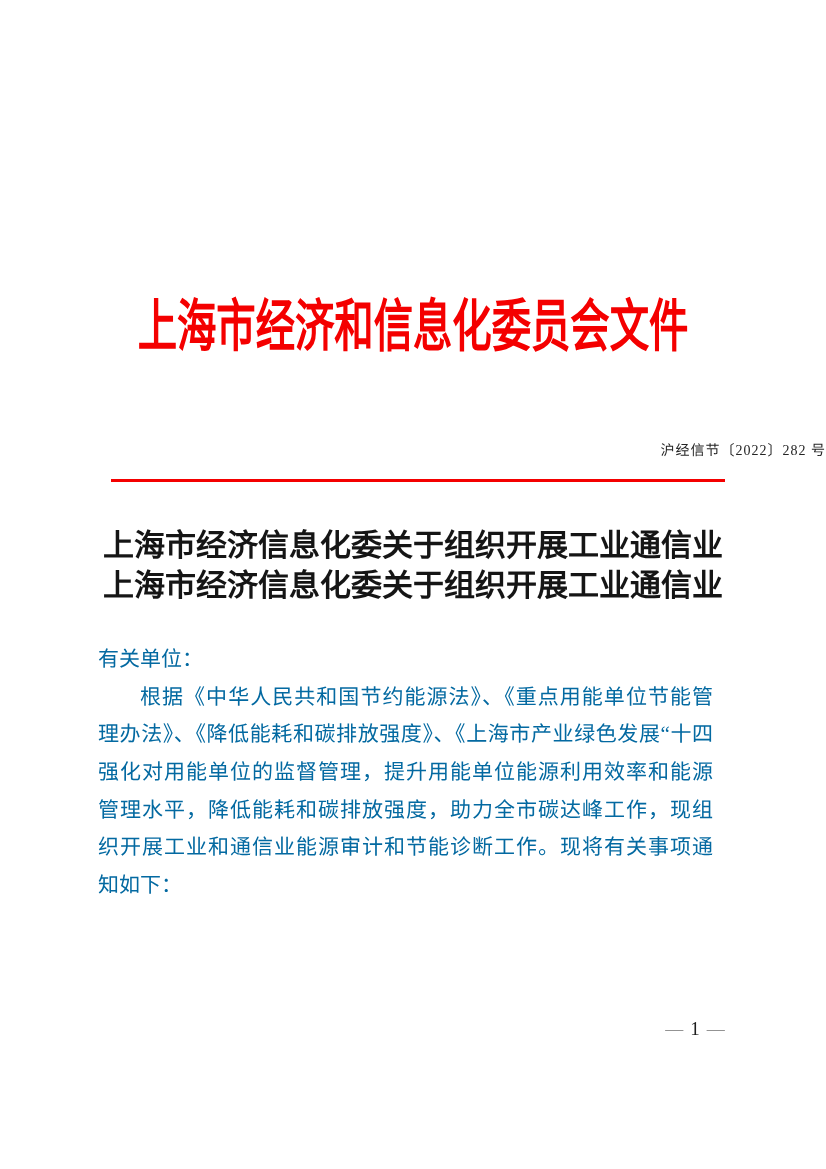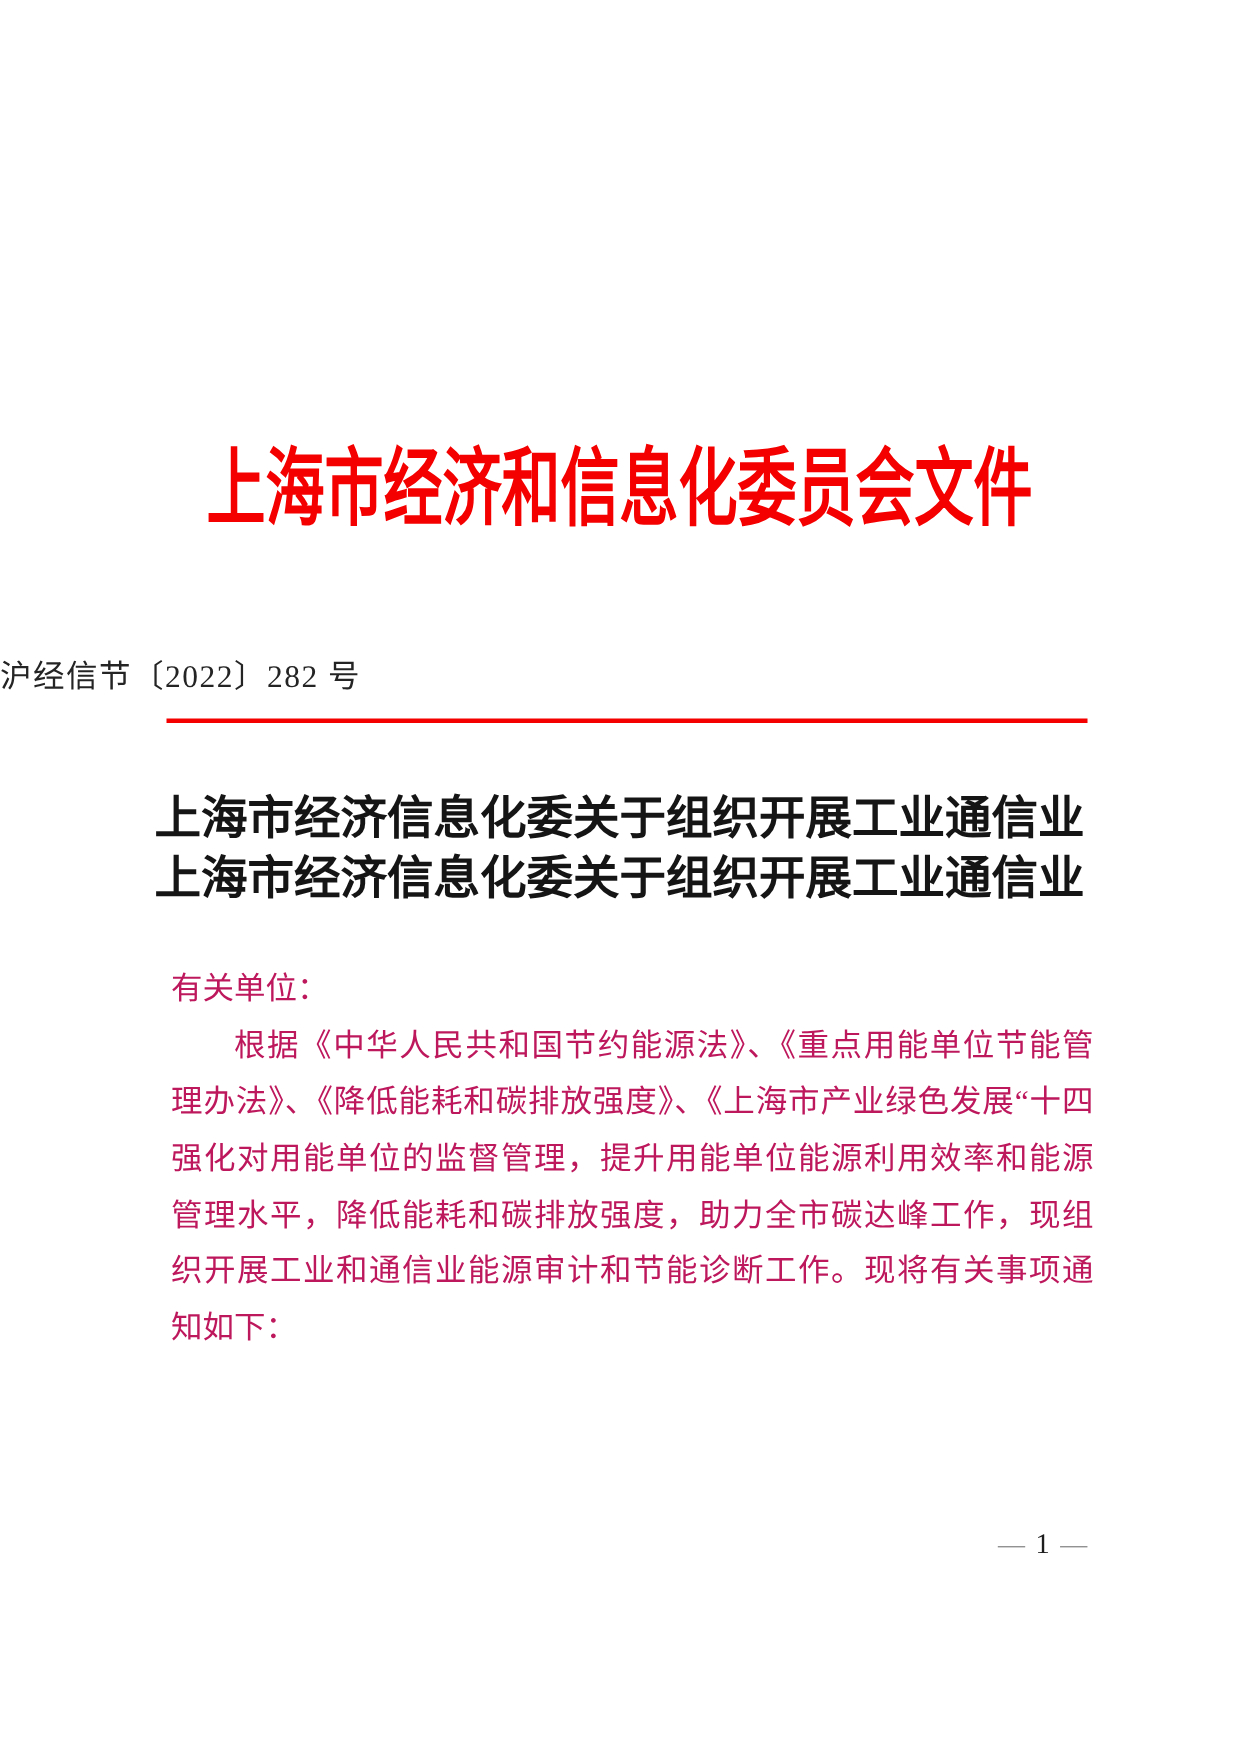--- a/index.html
+++ b/index.html
@@ -34,22 +34,22 @@
     transform-origin: 50% 50%;
     white-space: nowrap;
   }
   
   .doc-number {
     position: absolute;
     top: 437px;
     left: 0;
     width: 826px;
     line-height: 28px;
-    text-align: left;
-    font-size: 21px;
+    text-align: right;
+    font-size: 14px;
     letter-spacing: 1px;
     color: #242424;
   }
   
   .red-rule {
     position: absolute;
     top: 479px;
     left: 111px;
     width: 614px;
     height: 3px;
@@ -64,24 +64,24 @@
     text-align: center;
     font-size: 31px;
     font-weight: bold;
     line-height: 40px;
     color: #151515;
   }
   
   .body-text {
     position: absolute;
     top: 641px;
-    left: 114px;
+    left: 98px;
     width: 615px;
     font-size: 21px;
-    color: #be185d;
+    color: #0369a1;
   }
   .body-text .line {
     height: 37.7px;
     line-height: 37.7px;
     white-space: nowrap;
   }
   .body-text .line.justify {
     white-space: normal;
     text-align: justify;
     text-align-last: justify;

